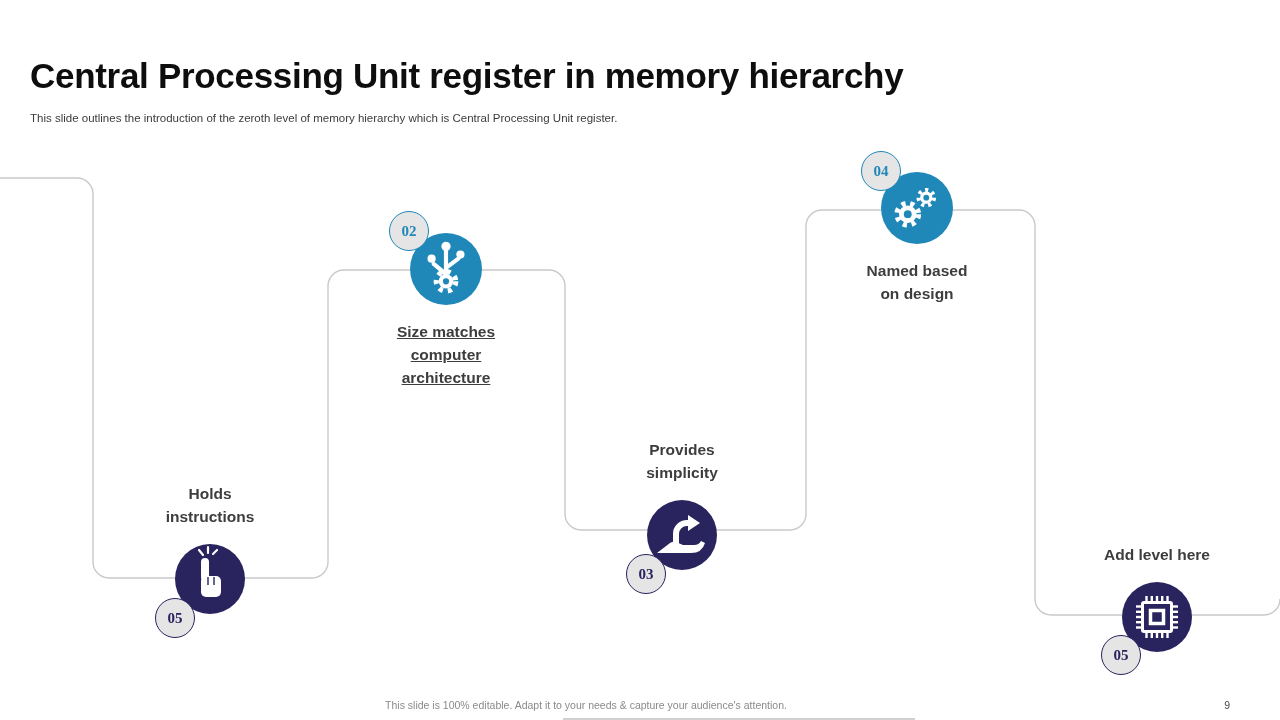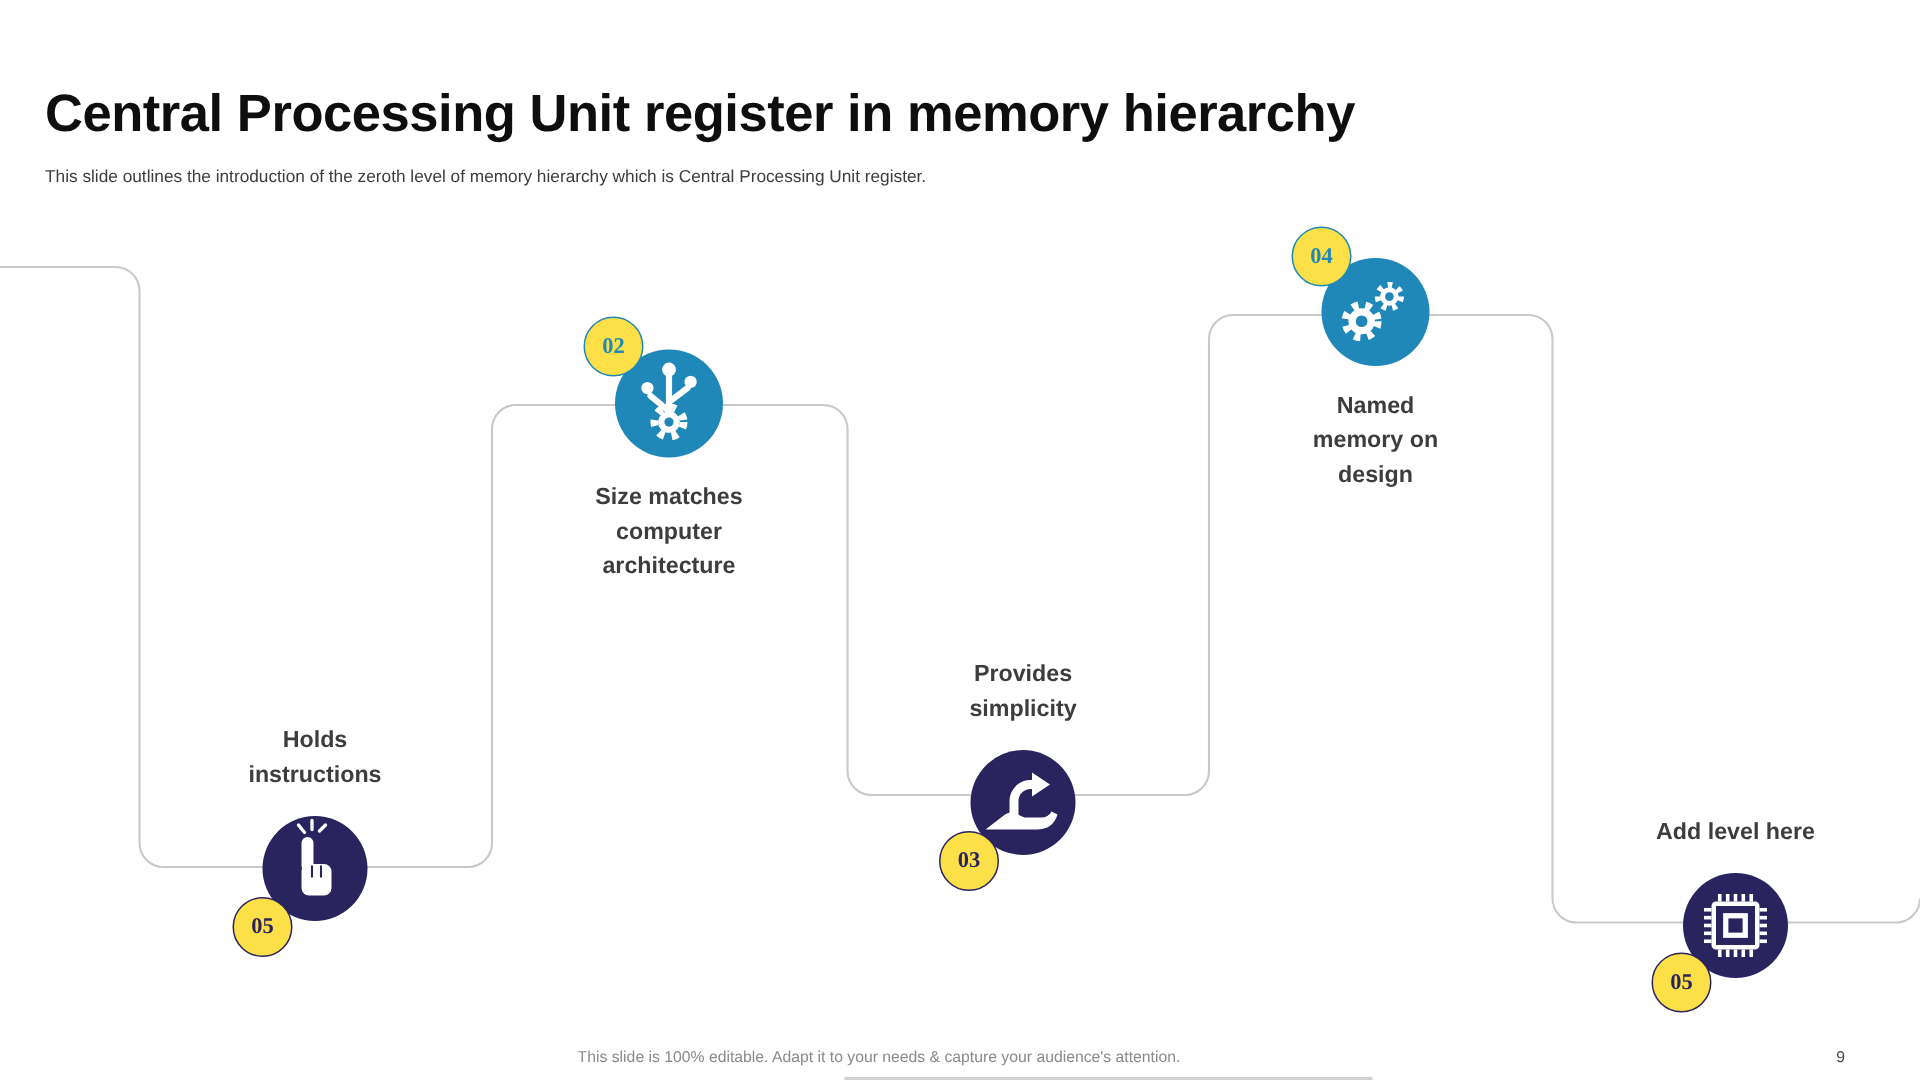--- a/index.html
+++ b/index.html
@@ -19,21 +19,21 @@
   .path-svg{position:absolute;left:0;top:0;width:1280px;height:720px;}
   .icon-circle{
     position:absolute;border-radius:50%;
     display:flex;align-items:center;justify-content:center;z-index:3;
   }
   .icon-circle.navy{background:var(--navy);}
   .icon-circle.teal{background:var(--teal);}
   .icon-circle svg{display:block;}
   .badge{
     position:absolute;width:40px;height:40px;border-radius:50%;
-    background:#fde047;display:flex;align-items:center;justify-content:center;
+    background:#e5e5e5;display:flex;align-items:center;justify-content:center;
     font-family:"Liberation Serif",serif;font-weight:700;font-size:15px;
     z-index:4;box-sizing:border-box;
   }
   .badge.navy{border:1px solid var(--navy);color:var(--navy);}
   .badge.teal{border:1px solid var(--teal);color:var(--teal);}
   .step-label{
     position:absolute;text-align:center;font-weight:700;font-size:15.5px;
     line-height:23px;color:#3d3d3d;z-index:2;
   }
   .footer{
@@ -93,21 +93,21 @@
     </g>
     <circle cx="35" cy="13" r="4.5" fill="#ffffff"></circle>
     <circle cx="21" cy="25" r="4" fill="#ffffff"></circle>
     <circle cx="49" cy="21" r="4" fill="#ffffff"></circle>
     <circle cx="35" cy="47" r="7" fill="#ffffff"></circle>
     <circle cx="35" cy="47" r="9.5" fill="none" stroke="#ffffff" stroke-width="5" stroke-dasharray="4 5"></circle>
     <circle cx="35" cy="47" r="3" fill="var(--teal)"></circle>
   </svg>
 </div>
 <div class="badge teal" style="left:389px;top:211px;">02</div>
-<div class="step-label" style="left:386px;top:320px;width:120px;">Size matches computer architecture</div>
+<div class="step-label" style="left:386px;top:320px;width:120px;text-decoration:underline;">Size matches computer architecture</div>
 
 <div class="icon-circle navy" style="left:647px;top:500px;width:70px;height:70px;">
   <svg width="70" height="70" viewBox="0 0 70 70">
     <path d="M29 45 v-11 a11 11 0 0 1 11 -11 h1" fill="none" stroke="#ffffff" stroke-width="6"></path>
     <path d="M29 46 q-2 4 -7 3" fill="none" stroke="#ffffff" stroke-width="4" stroke-linecap="round"></path>
     <polygon points="41,15 41,31 53,23" fill="#ffffff"></polygon>
     <path d="M10 53 L23 43 q3 -2 6 -1 l7 3 h11 q5 0 7 -4 l4 2 q-3 10 -14 10 H14 z" fill="#ffffff"></path>
   </svg>
 </div>
 <div class="badge navy" style="left:626px;top:554px;">03</div>
@@ -117,21 +117,21 @@
   <svg width="72" height="72" viewBox="0 0 70 70">
     <circle cx="26" cy="41" r="8.5" fill="#ffffff"></circle>
     <circle cx="26" cy="41" r="10.5" fill="none" stroke="#ffffff" stroke-width="5" stroke-dasharray="4 4.6"></circle>
     <circle cx="26" cy="41" r="3.8" fill="var(--teal)"></circle>
     <circle cx="44" cy="25" r="6" fill="#ffffff"></circle>
     <circle cx="44" cy="25" r="7.5" fill="none" stroke="#ffffff" stroke-width="4" stroke-dasharray="3 3.8"></circle>
     <circle cx="44" cy="25" r="2.8" fill="var(--teal)"></circle>
   </svg>
 </div>
 <div class="badge teal" style="left:861px;top:151px;">04</div>
-<div class="step-label" style="left:862px;top:259px;width:110px;">Named memory on design</div>
+<div class="step-label" style="left:862px;top:259px;width:110px;">Named based on design</div>
 
 <div class="icon-circle navy" style="left:1122px;top:582px;width:70px;height:70px;">
   <svg width="70" height="70" viewBox="0 0 70 70">
     <rect x="20.5" y="20.5" width="29" height="29" rx="1.5" fill="none" stroke="#ffffff" stroke-width="3"></rect>
     <rect x="28.5" y="28.5" width="13" height="13" fill="none" stroke="#ffffff" stroke-width="3.5"></rect>
     <g stroke="#ffffff" stroke-width="2.4">
       <line x1="24.5" y1="14" x2="24.5" y2="19"></line>
         <line x1="29.8" y1="14" x2="29.8" y2="19"></line>
         <line x1="35" y1="14" x2="35" y2="19"></line>
         <line x1="40.2" y1="14" x2="40.2" y2="19"></line>

